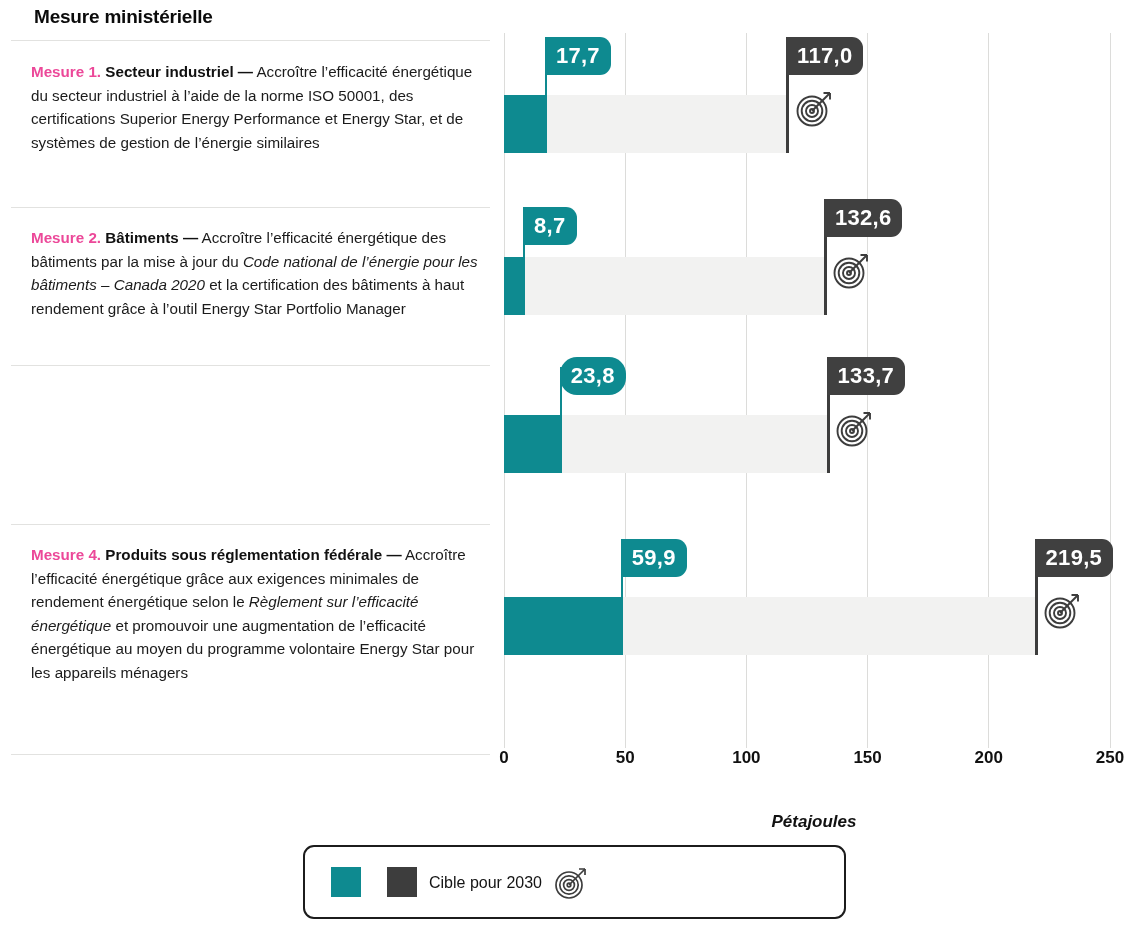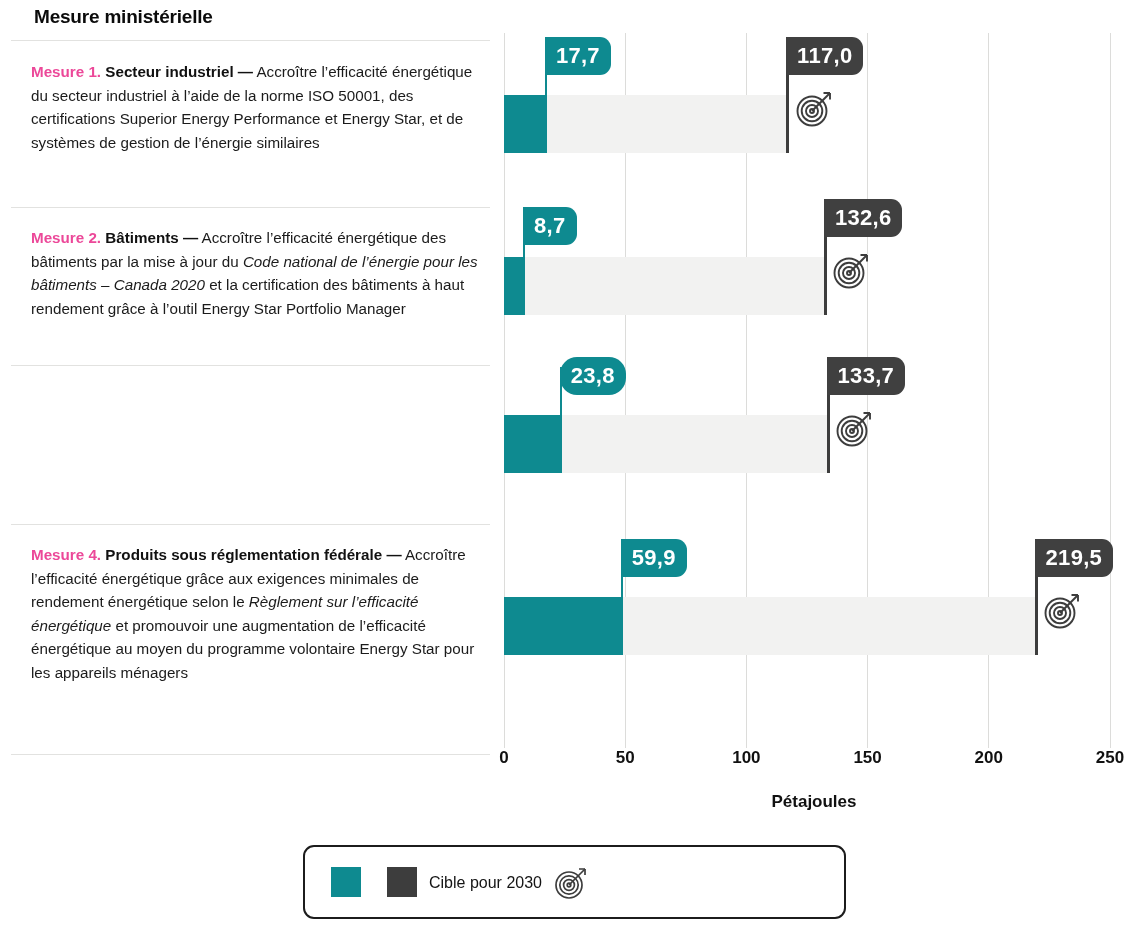--- a/index.html
+++ b/index.html
@@ -213,21 +213,21 @@
       </div>
     <div id="ticks-layer">
         <div class="axis-label" style="left: 474px; top: 748px;">0</div>
         <div class="axis-label" style="left: 595.2px; top: 748px;">50</div>
         <div class="axis-label" style="left: 716.4px; top: 748px;">100</div>
         <div class="axis-label" style="left: 837.6px; top: 748px;">150</div>
         <div class="axis-label" style="left: 958.8px; top: 748px;">200</div>
         <div class="axis-label" style="left: 1080px; top: 748px;">250</div>
       </div>
 
-    <div class="axis-title" style="left:664px;top:792px;width:300px;">Pétajoules</div>
+    <div class="axis-title" style="left:664px;top:812px;width:300px;font-style:italic;">Pétajoules</div>
   </div>
 
   <div class="legend" style="left:303px;top:845px;width:543px;height:74px;">
     <div class="legend-item" style="margin-left:26px;">
       <span class="swatch teal"></span>
     </div>
     <div class="legend-item" style="margin-left:26px;">
       <span class="swatch dark"></span>
       <span class="legend-text">Cible pour 2030</span>
       <span class="target-icon" style="position:relative;margin-left:8px;display:inline-block;width:44px;height:44px;">

